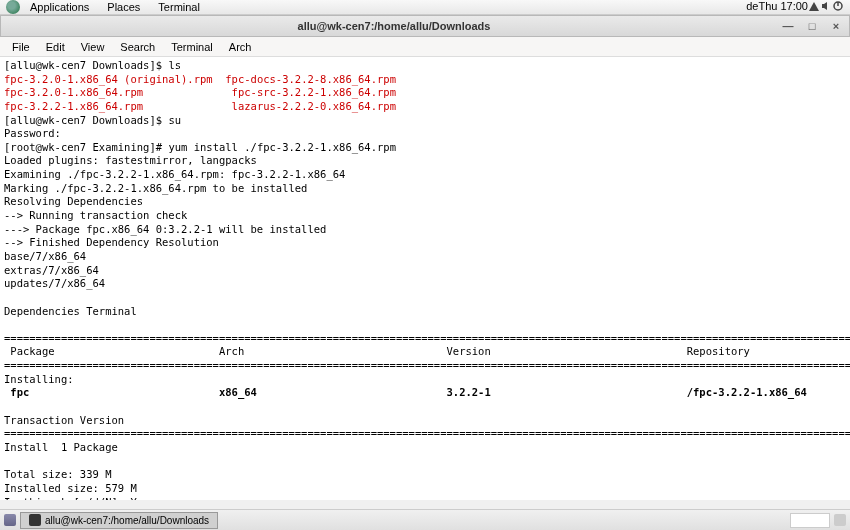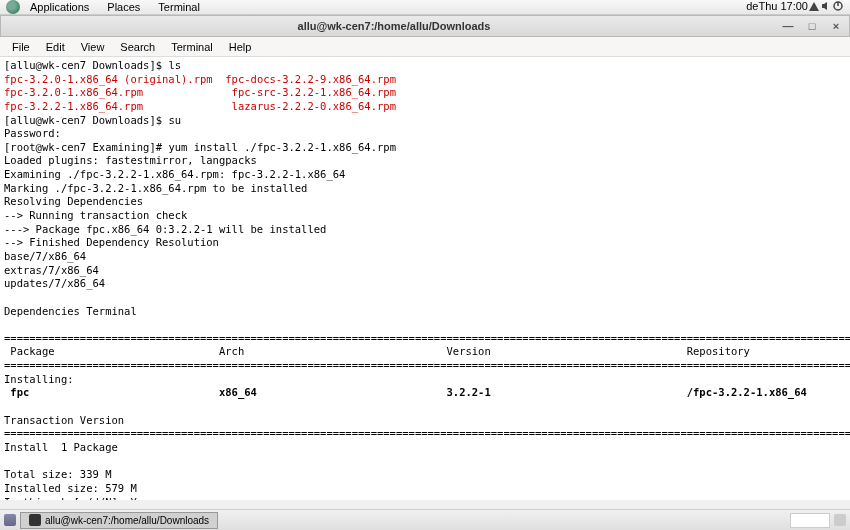--- a/index.html
+++ b/index.html
@@ -131,25 +131,25 @@
     <span class="win-btn">×</span>
   </div>
 </div>
 
 <div class="menubar">
   <span class="menu-item">File</span>
   <span class="menu-item">Edit</span>
   <span class="menu-item">View</span>
   <span class="menu-item">Search</span>
   <span class="menu-item">Terminal</span>
-  <span class="menu-item">Help</span>
+  <span class="menu-item">Arch</span>
 </div>
 
 <div class="terminal"><span>[allu@wk-cen7 Downloads]$ </span><span>ls</span>
-<span class="red">fpc-3.2.0-1.x86_64 (original).rpm</span>  <span class="red">fpc-docs-3.2.2-9.x86_64.rpm</span>
+<span class="red">fpc-3.2.0-1.x86_64 (original).rpm</span>  <span class="red">fpc-docs-3.2.2-8.x86_64.rpm</span>
 <span class="red">fpc-3.2.0-1.x86_64.rpm</span>              <span class="red">fpc-src-3.2.2-1.x86_64.rpm</span>
 <span class="red">fpc-3.2.2-1.x86_64.rpm</span>              <span class="red">lazarus-2.2.2-0.x86_64.rpm</span>
 <span>[allu@wk-cen7 Downloads]$ </span><span>su</span>
 <span>Password:</span>
 <span>[root@wk-cen7 Examining]# </span><span>yum install ./fpc-3.2.2-1.x86_64.rpm</span>
 <span>Loaded plugins: fastestmirror, langpacks</span>
 <span>Examining ./fpc-3.2.2-1.x86_64.rpm: fpc-3.2.2-1.x86_64</span>
 <span>Marking ./fpc-3.2.2-1.x86_64.rpm to be installed</span>
 <span>Resolving Dependencies</span>
 <span>--&gt; Running transaction check</span>

